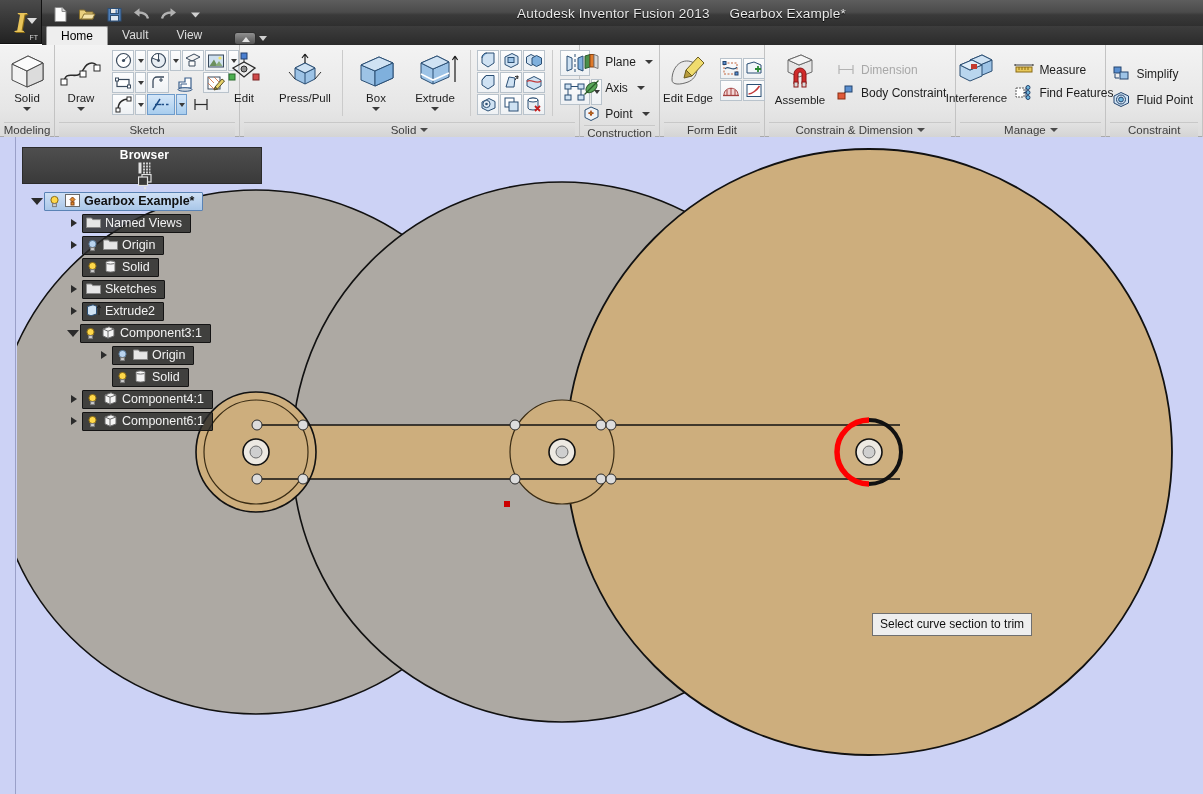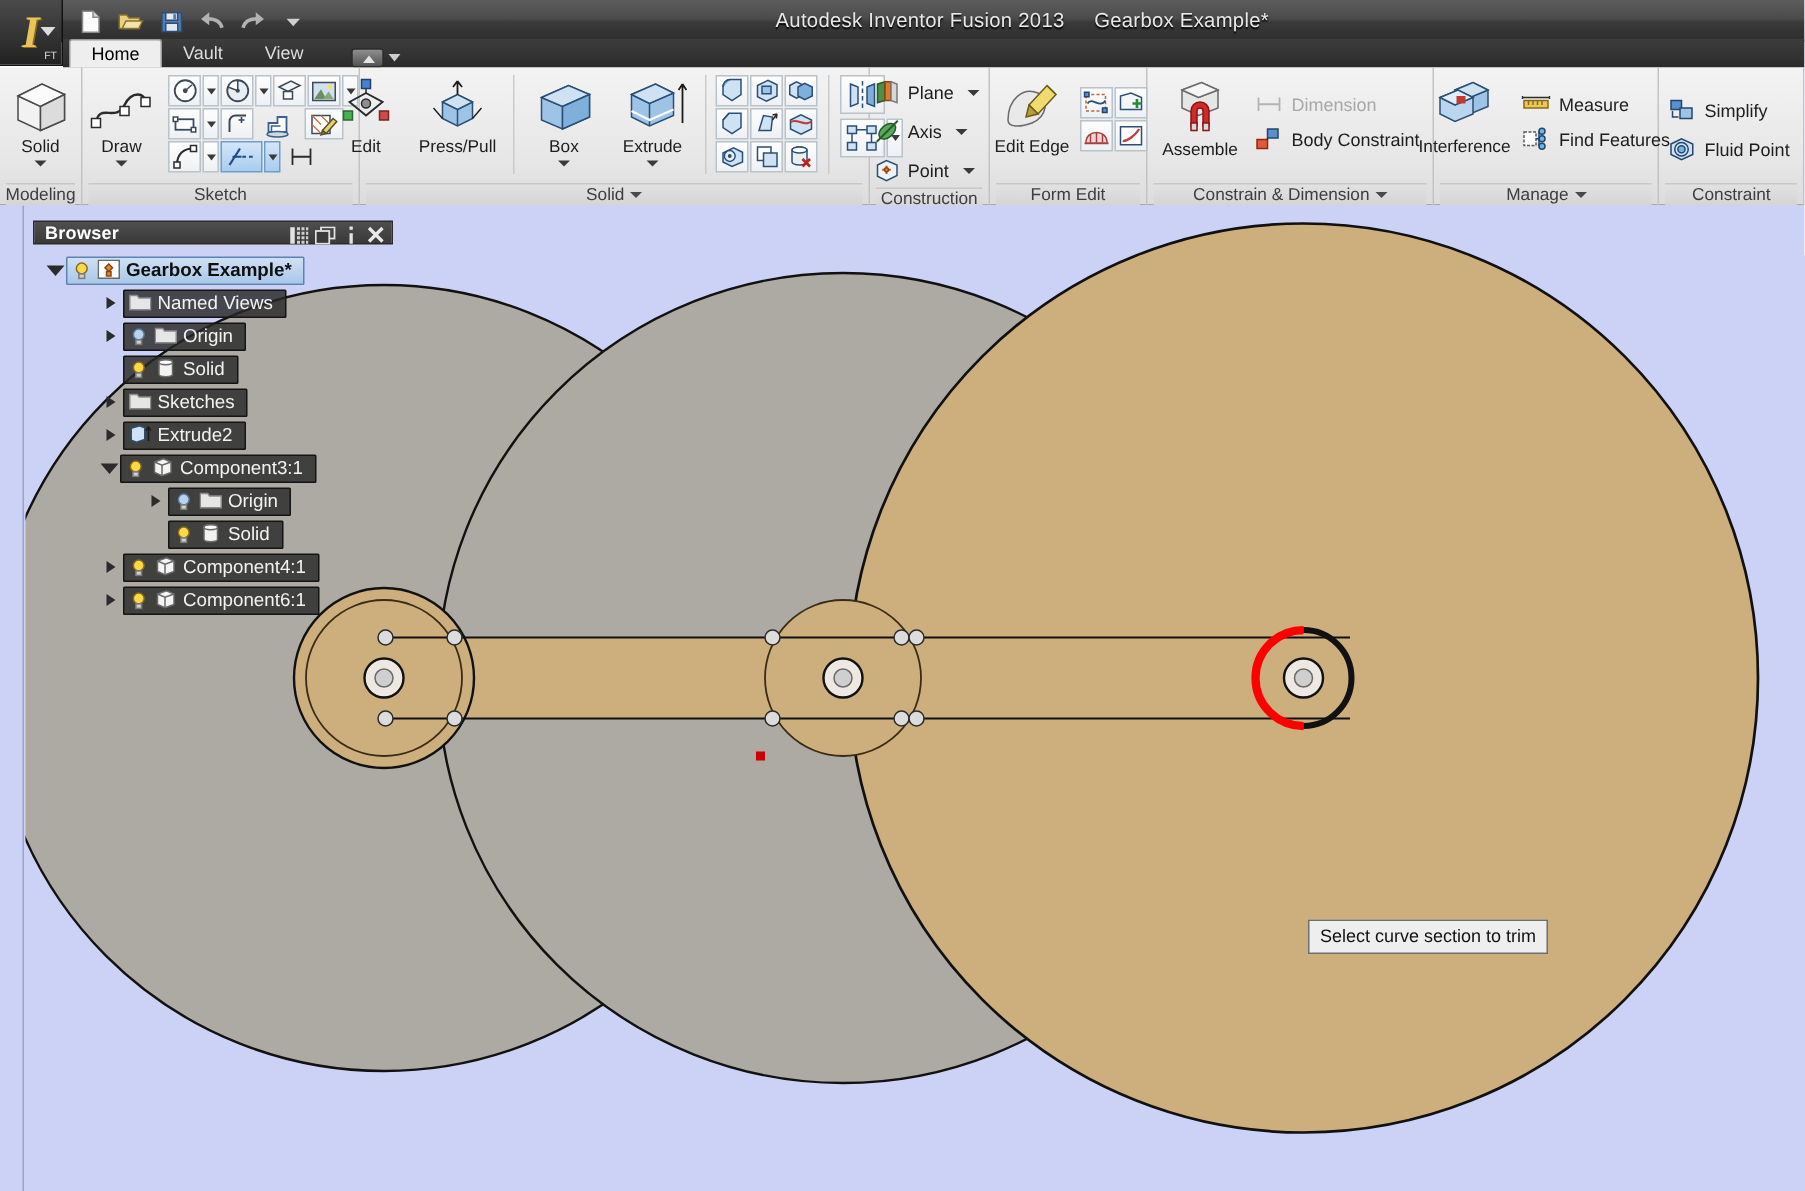--- a/index.html
+++ b/index.html
@@ -156,23 +156,23 @@
     position:absolute; left:0; top:0; width:16px; height:657px;
     background:#ccd2f5; border-right:1px solid #9aa0c8;
   }
 
   
   .browser {
     position: absolute; left: 22px; top: 10px; width: 240px;
     background: transparent; z-index: 40;
   }
   .browser-head {
-    height: 16px; background: linear-gradient(180deg,#4e4e4e,#3a3a3a);
-    border: 1px solid #2b2b2b; display: flex; 
-    padding: 0 2px 0 7px; color: #fff;
+    height: 37px; background: linear-gradient(180deg,#4e4e4e,#3a3a3a);
+    border: 1px solid #2b2b2b; display: flex; align-items: center;
+    padding: 0 2px 0 7px; color: #fff; flex-direction: column;
   }
   .browser-head .btitle { font-size: 12px; font-weight: bold; flex: 1;
                           letter-spacing:.2px;}
   .bh-ico { width: 17px; height: 17px; display: flex; align-items: center;
             justify-content: center; color: #e2e2e2; cursor: default; }
   .tree { padding-top: 6px; }
   .tnode {
     display: flex; align-items: center; height: 22px; position: relative;
   }
   .twist {

